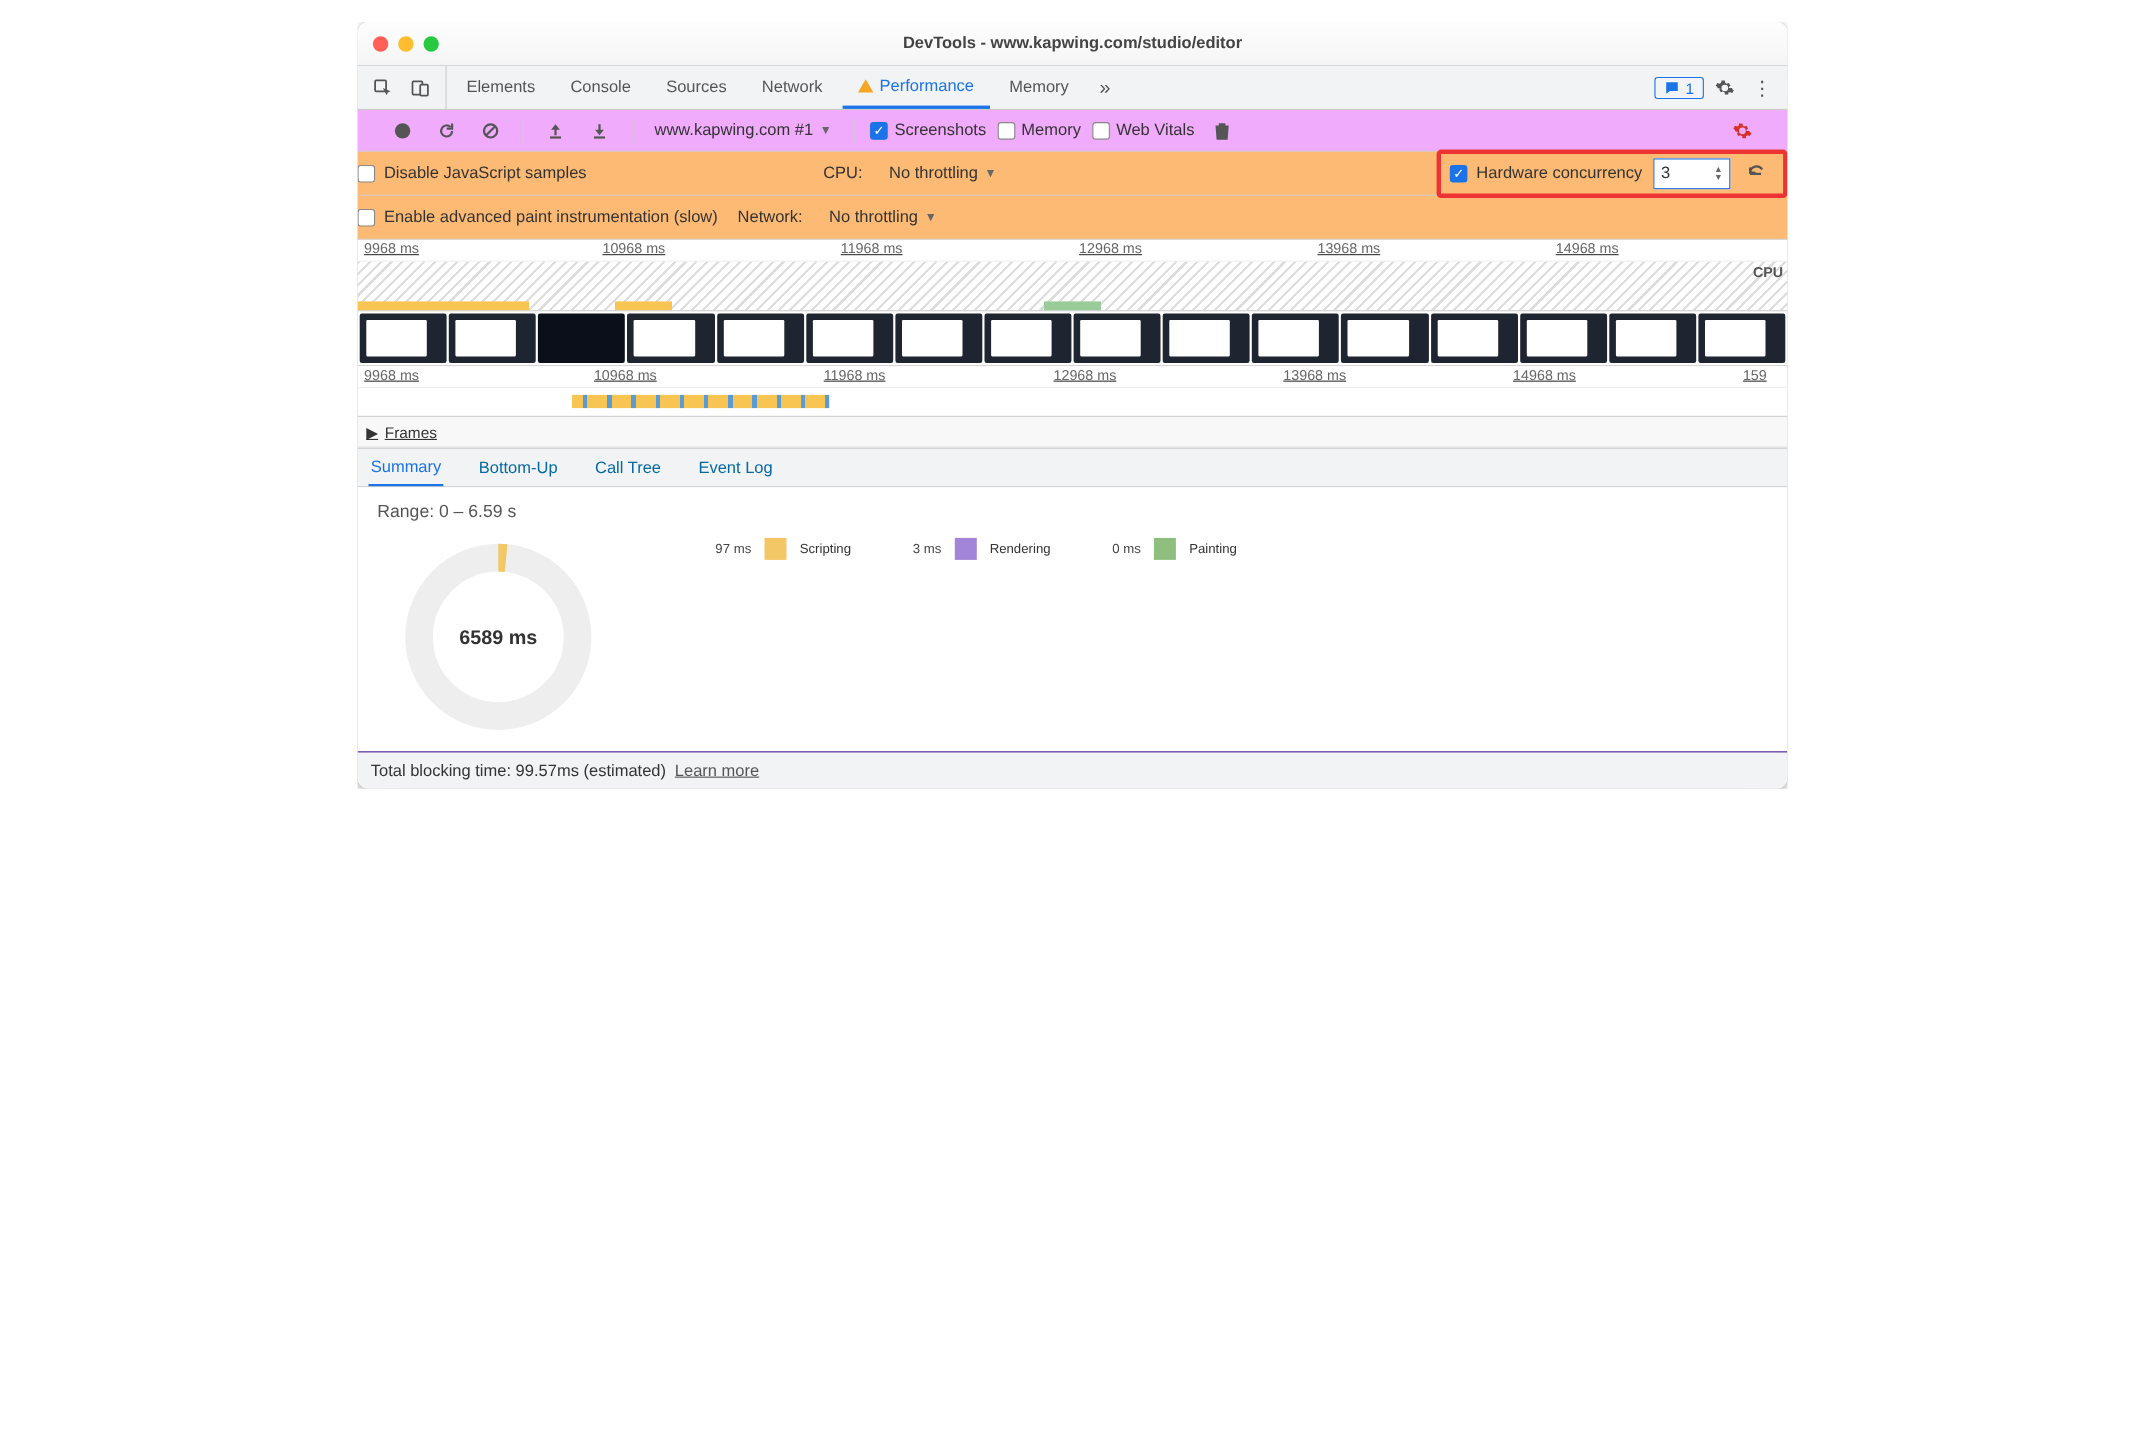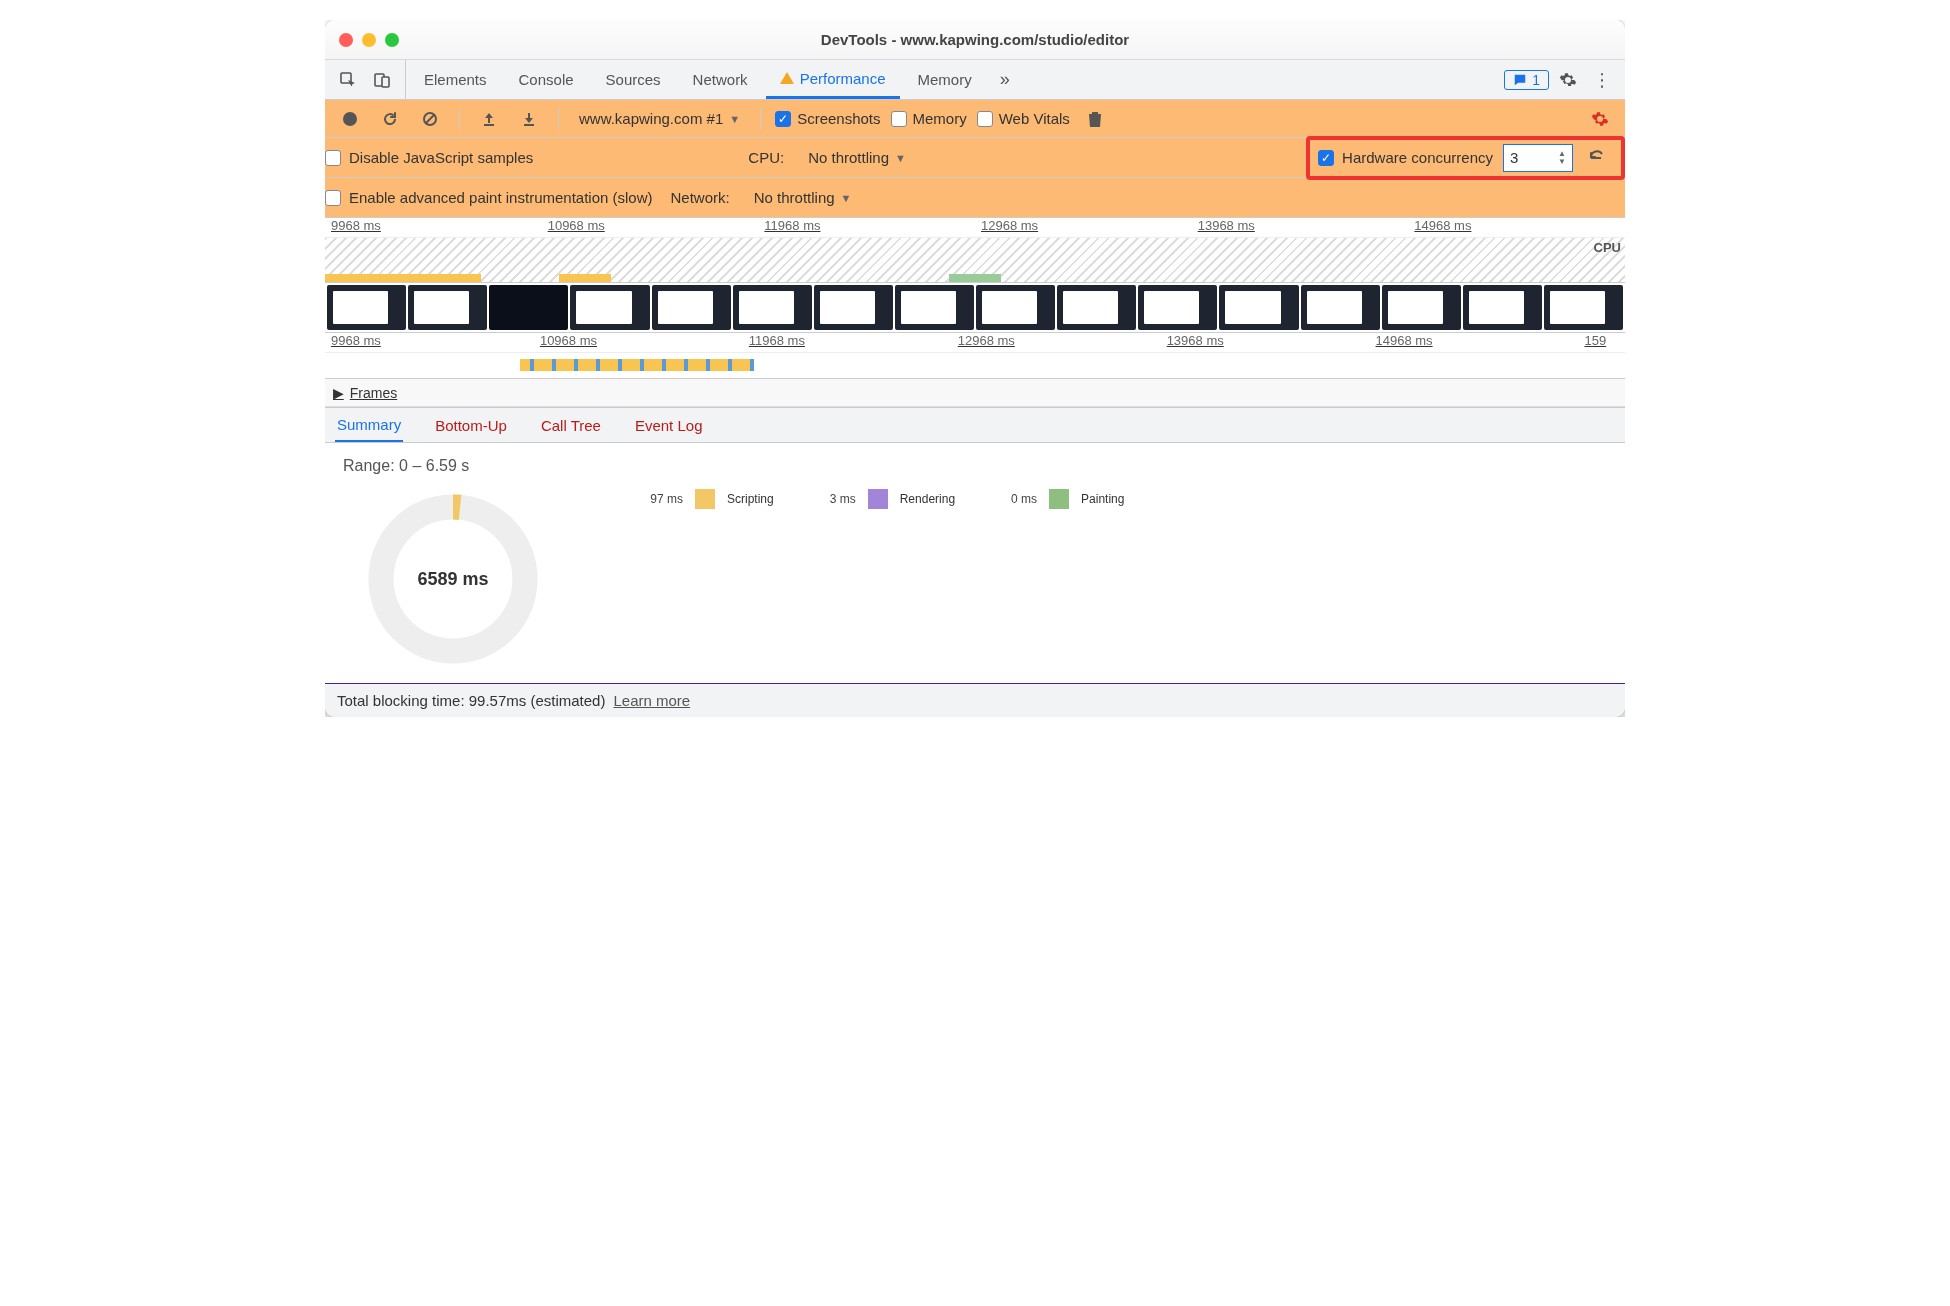--- a/index.html
+++ b/index.html
@@ -52,22 +52,22 @@
     color:#555; font-size:15px; cursor:pointer; gap:6px;
   }
   .tab.active { color:#1a73e8; border-bottom:3px solid #1a73e8; }
   .spacer { flex:1; }
   .badge-msg {
     border:1px solid #1a73e8; color:#1a73e8; border-radius:3px;
     padding: 1px 8px; display:flex; align-items:center; gap:5px; font-size:14px;
   }
   
   .toolbar {
-    height: 38px; background:#fdba74; border-bottom:1px solid #ccc;
-    display:flex; align-items:center; padding:0 10px; gap:10px; font-size:15px; color:#333;
+    height: 38px; background:#f0abfc; border-bottom:1px solid #ccc;
+    display:flex; align-items:center; padding:0 26px; gap:10px; font-size:15px; color:#333;
   }
   .toolbar .sep { width:1px; height:22px; background:#ccc; margin:0 4px;}
   .select-like { display:flex; align-items:center; gap:6px; padding:2px 6px; cursor:pointer;}
   .select-like .caret { color:#666; font-size:11px;}
   .chk { width:16px; height:16px; border:1.5px solid #888; border-radius:3px; display:inline-flex; align-items:center; justify-content:center; background:#fff;}
   .chk.checked { background:#1a73e8; border-color:#1a73e8; color:#fff; font-size:12px;}
   .row2 { height: 40px; background:#fdba74; border-bottom:1px solid #ccc; display:flex; align-items:center; padding:0 0; gap:18px; font-size:15px;}
   .hw-box {
     border:4px solid #e33; border-radius:4px; padding:3px 8px; display:flex; align-items:center; gap:10px;
   }
@@ -100,21 +100,21 @@
   }
   .section-row {
     height:28px; border-bottom:1px solid #ddd; background:#f8f8f8;
     display:flex; align-items:center; padding:0 8px; font-size:14px; color:#333; gap:6px;
   }
   
   .btabs {
     height:36px; background:#f1f3f4; border-top:1px solid #ccc; border-bottom:1px solid #ccc;
     display:flex; align-items:center; padding:0 10px; gap:30px; font-size:15px;
   }
-  .btab { color:#b91c1c; cursor:pointer; padding:7px 2px;}
+  .btab { color:#0369a1; cursor:pointer; padding:7px 2px;}
   .btab.active { color:#1a73e8; border-bottom:2px solid #1a73e8;}
   .summary-body { padding:14px 18px; display:flex; flex-direction:column; gap:14px; background:#fff;}
   .range-line { color:#555; font-size:16px;}
   .summary-content { display:flex; gap:70px; align-items:flex-start; padding-left:20px;}
   .donut { position:relative; width:180px; height:180px;}
   .donut svg { width:180px; height:180px;}
   .donut-center { position:absolute; inset:0; display:flex; align-items:center; justify-content:center; font-weight:700; font-size:18px; color:#333;}
   .legend { display:flex; gap:12px; font-size:12px; color:#333;}
   .legend-row { display:flex; align-items:center; gap:12px;}
   .legend-row .ms { width:70px; text-align:right; color:#444;}

